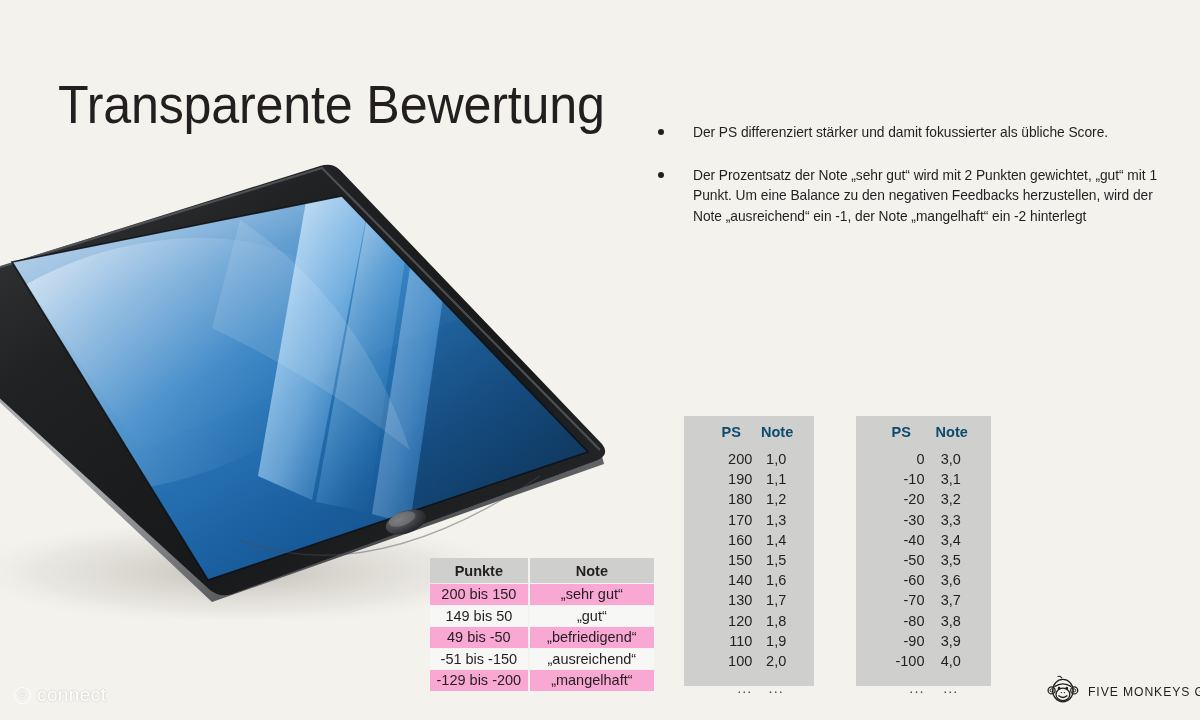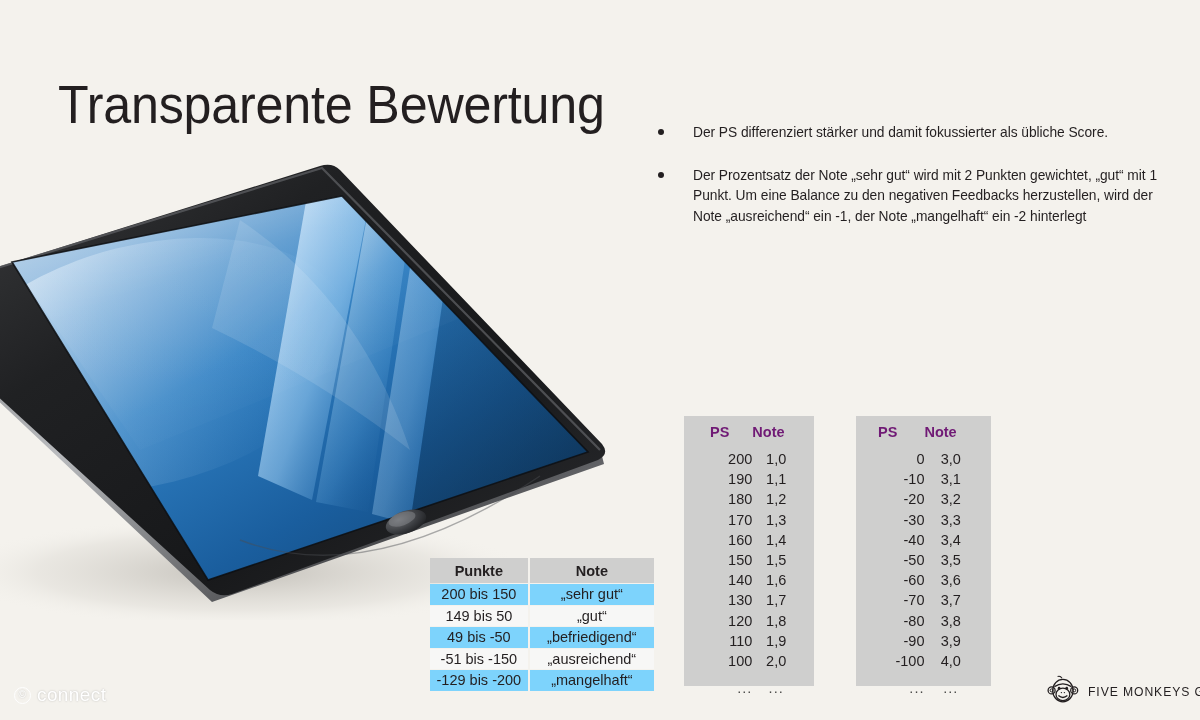--- a/index.html
+++ b/index.html
@@ -97,23 +97,23 @@
   #ps-table-positive { left: 684px; top: 416px; width: 92px; padding-left: 26px; padding-right: 12px; width: 130px; height: 270px; }
   #ps-table-negative { left: 856px; top: 416px; width: 135px; padding-left: 22px; padding-right: 12px; height: 270px; }
 
   .ps-table table {
     width: 100%;
     border-collapse: collapse;
   }
   .ps-table th {
     font-size: 14.5px;
     font-weight: bold;
-    color: #701a75;
+    color: #0c4a6e;
     padding: 0 0 9px 0;
-    text-align: left;
+    text-align: center;
   }
   .ps-table th.col-ps { width: 46%; }
   .ps-table th.col-note { width: 54%; }
   .ps-table td {
     font-size: 14.5px;
     color: #231f20;
     text-align: right;
     padding: 0;
     height: 20.2px;
     line-height: 20.2px;
@@ -149,21 +149,21 @@
     margin-top: 36px;
   }
   #punkte-table td {
     font-size: 14.5px;
     color: #231f20;
     text-align: center;
     height: 20.5px;
     padding: 0 4px;
     white-space: nowrap;
   }
-  #punkte-table tr.row-odd td { background: #7dd3fc; }
+  #punkte-table tr.row-odd td { background: #f9a8d4; }
   #punkte-table tr.row-even td { background: #f7f7f6; }
   #punkte-table th.th-punkte { width: 44%; }
   #punkte-table th.th-note { width: 56%; }
 
   
   #watermark {
     position: absolute;
     left: 14px;
     top: 684px;
     font-size: 19px;

